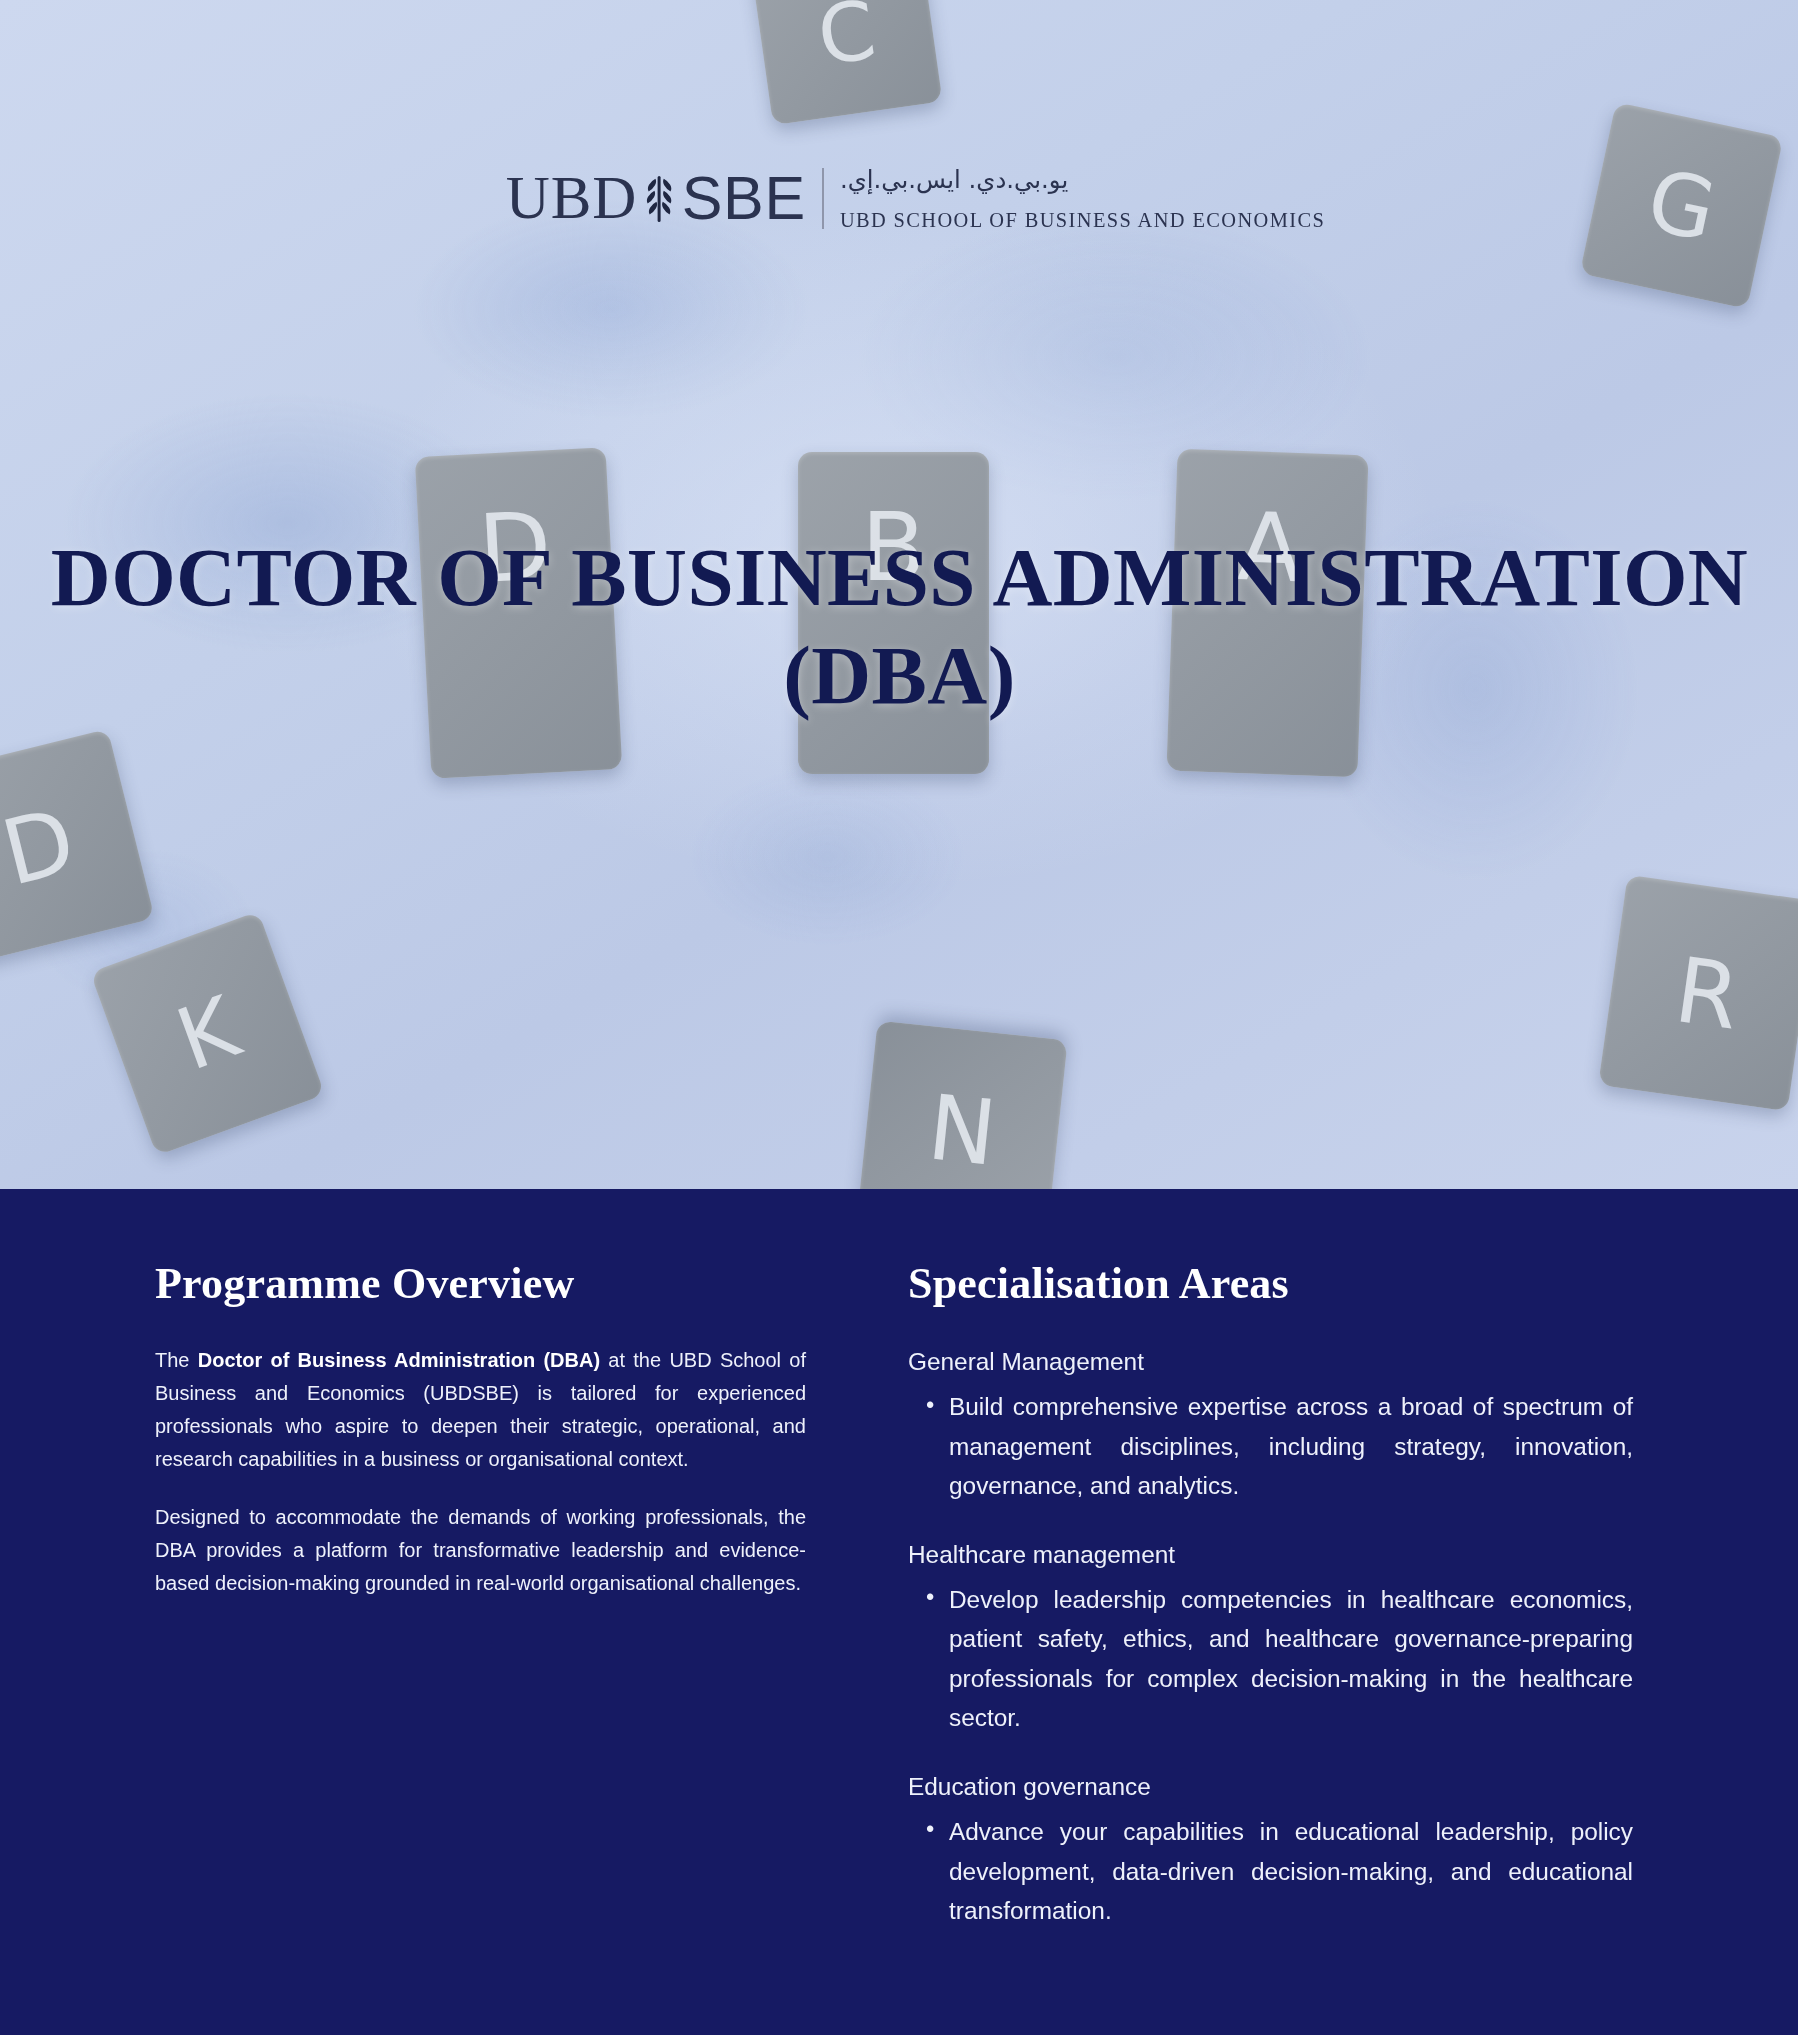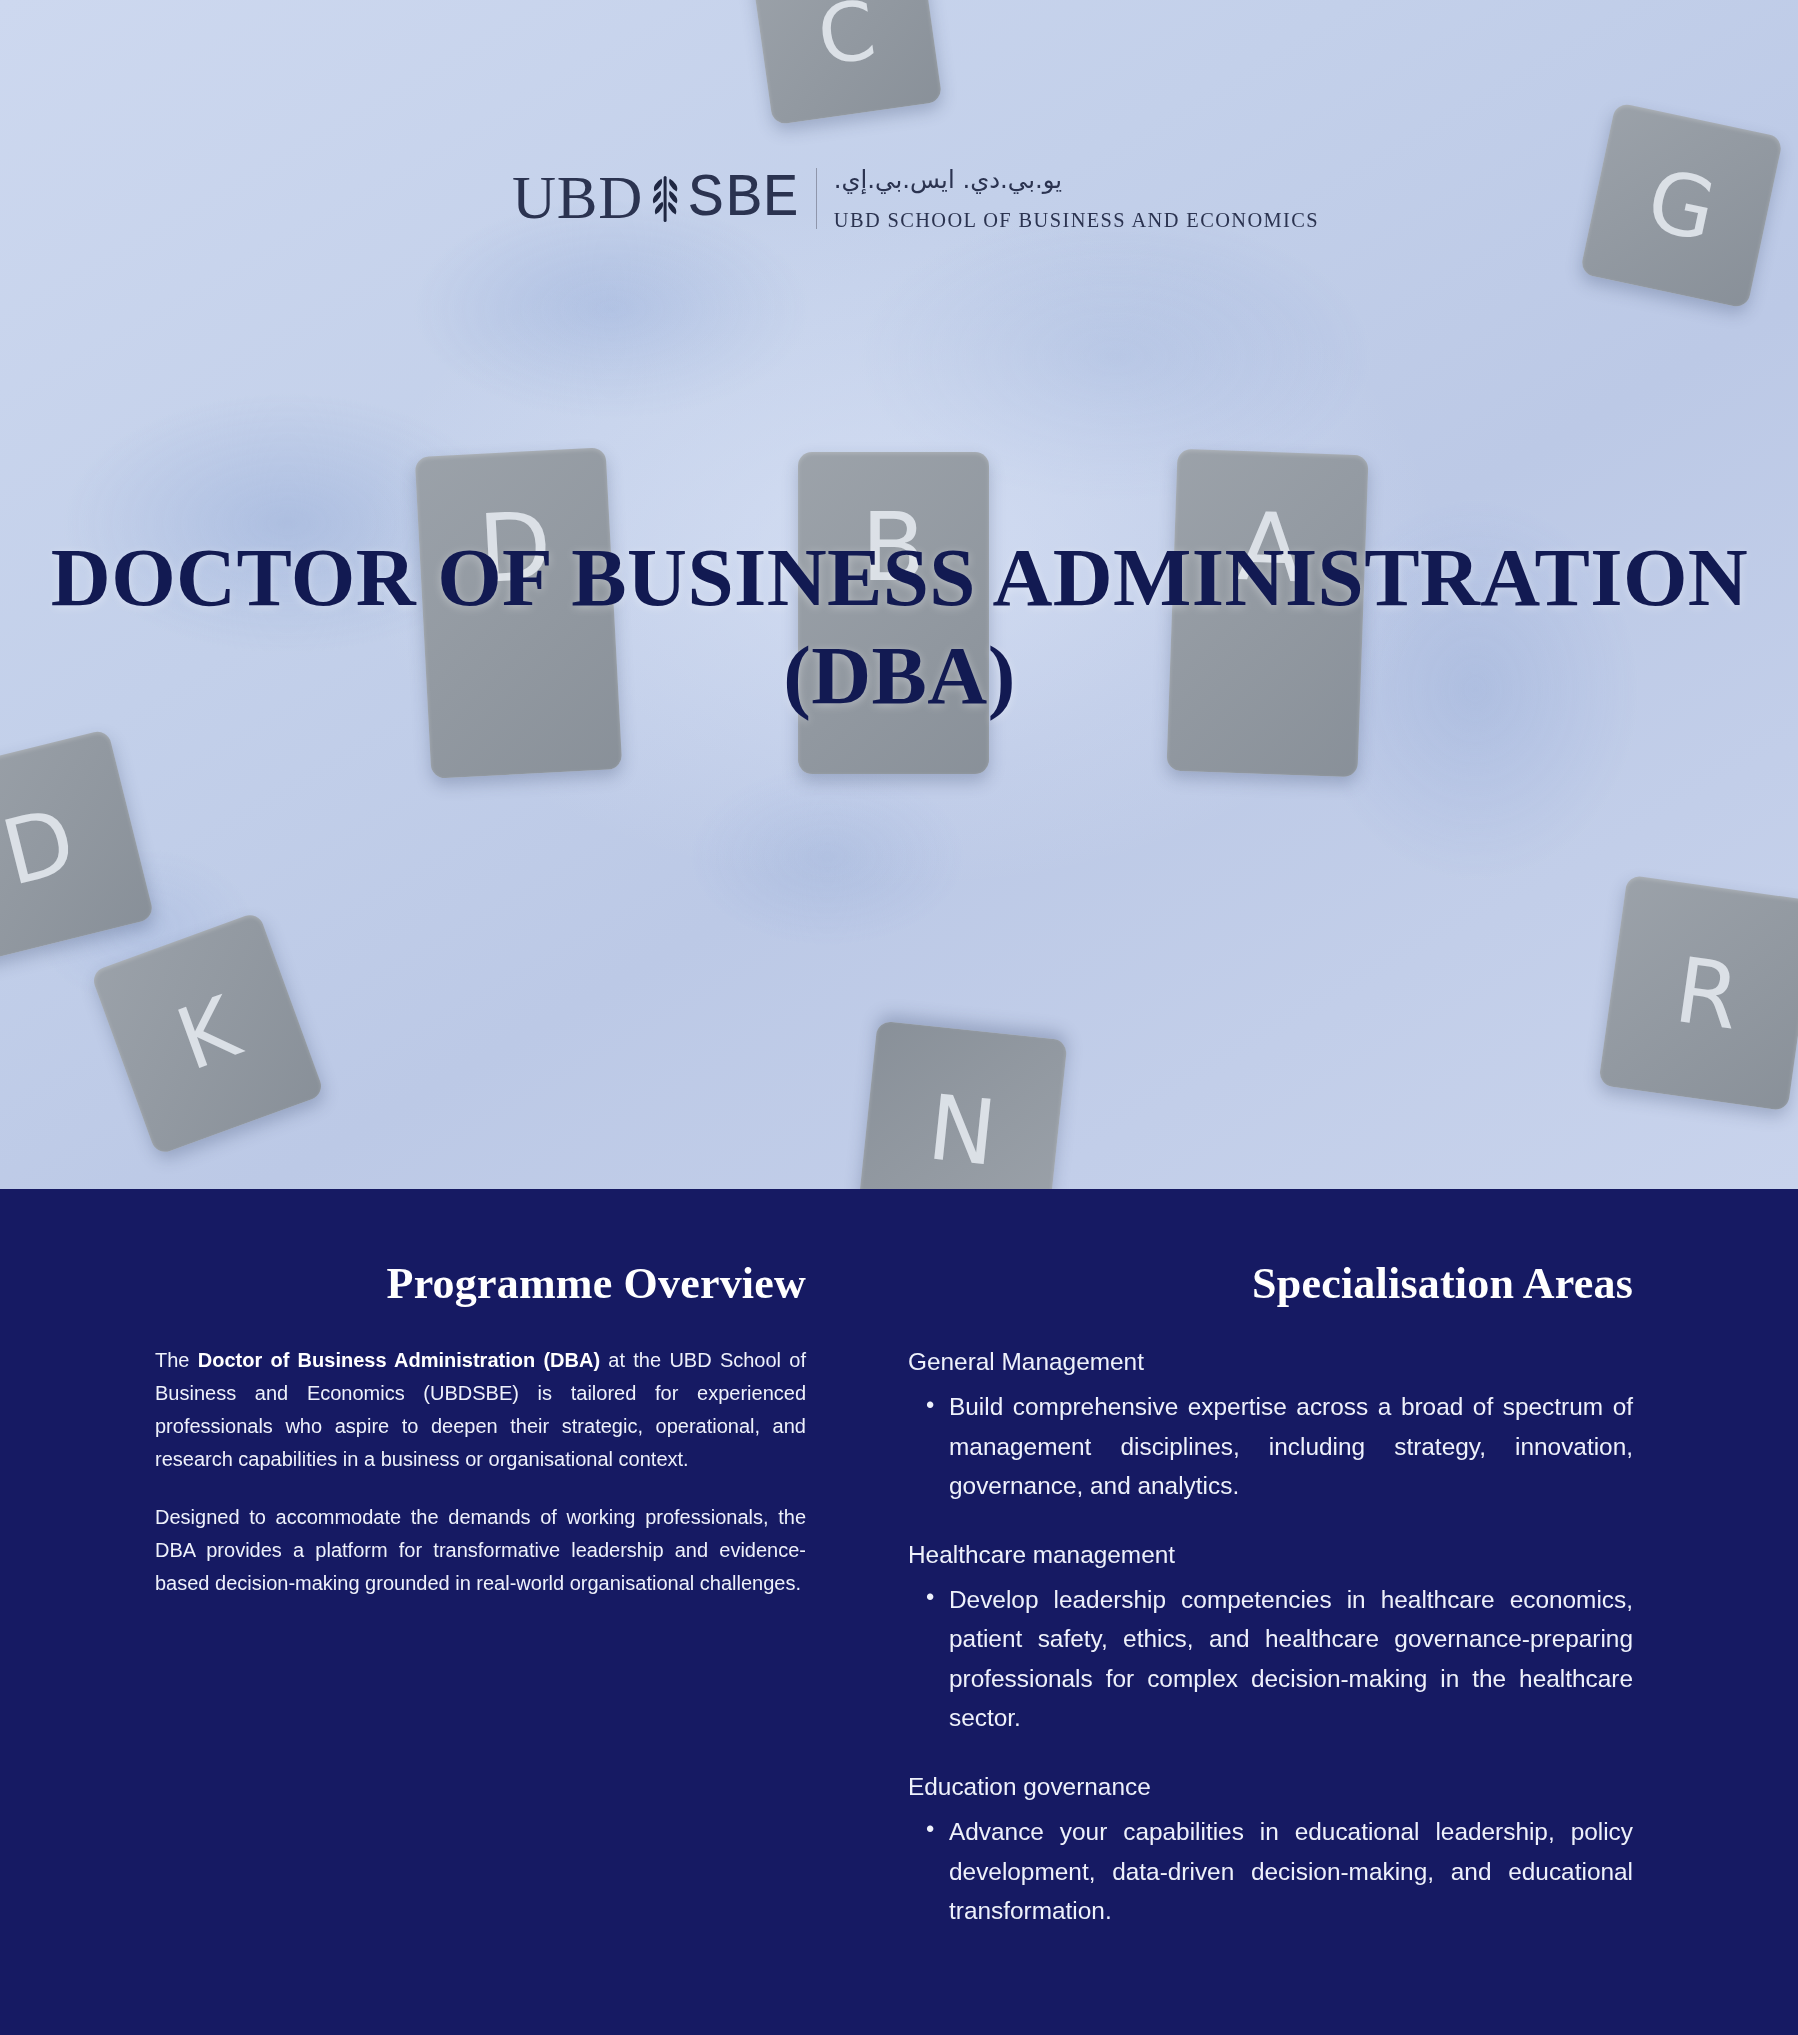--- a/index.html
+++ b/index.html
@@ -97,21 +97,21 @@
     border-radius: 1.6px;
   }
   .logo-mark .leaf {
     position: absolute;
     width: 12.2px;
     height: 8.1px;
     background: #1f2742;
     border-radius: 100% 0 100% 0;
   }
   .logo-sbe {
-    font-family: Liberation Mono, monospace;
+    font-family: Liberation Sans, sans-serif;
     font-size: 61px;
     letter-spacing: 0.8px;
     color: #2b3350;
   }
   .logo-divider {
     width: 1.2px;
     height: 61px;
     background: #8f96ab;
     margin: 0 16.3px;
   }
@@ -162,21 +162,20 @@
   }
   .col { width: 651px; }
   .col.right { width: 725px; }
   .sec-title {
     font-family: "Liberation Serif", serif;
     font-weight: bold;
     color: #ffffff;
     font-size: 44px;
     margin: 0 0 35px 0;
     letter-spacing: 0.2px;
-    text-align: right;
   }
   .para {
     color: #eef1fb;
     font-size: 20px;
     line-height: 1.65;
     text-align: justify;
     margin: 0 0 25px 0;
     font-family: "Liberation Sans", sans-serif;
   }
   .para b { font-weight: bold; color: #ffffff; }

